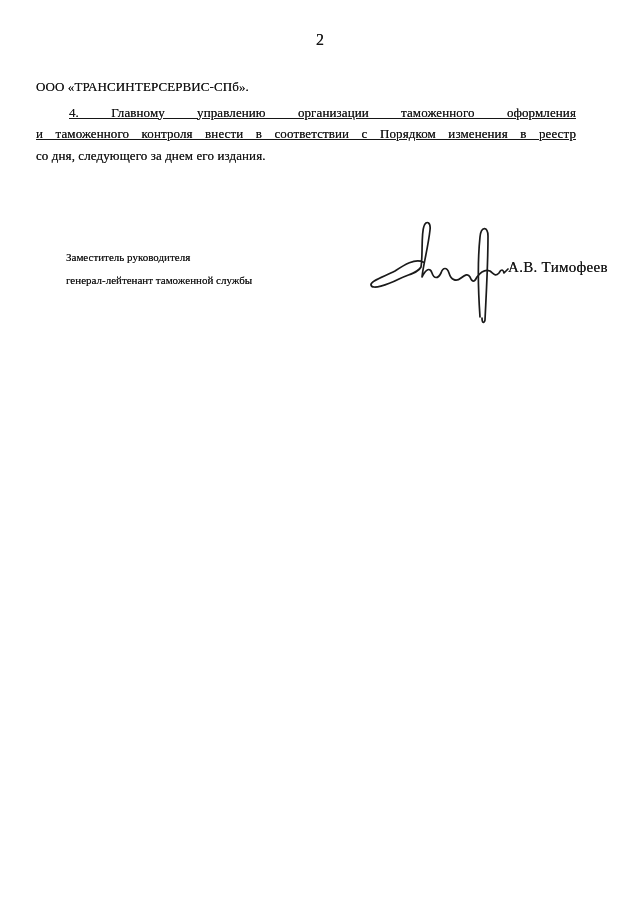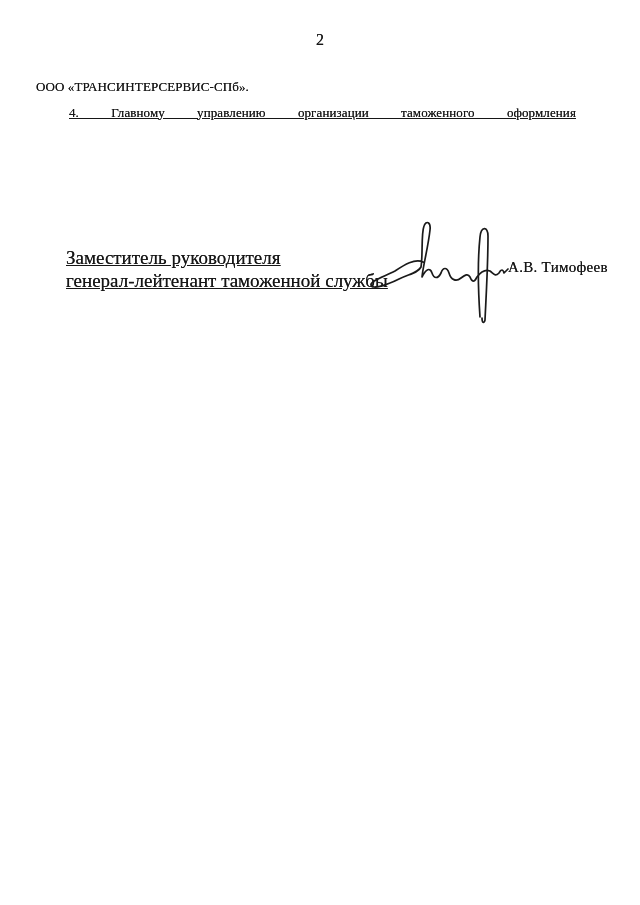--- a/index.html
+++ b/index.html
@@ -47,24 +47,23 @@
     text-align-last: justify;
     text-decoration: underline;
   }
   .line.para-gap {
     margin-top: 4px;
   }
   .signature-block {
     position: absolute;
     left: 66px;
     top: 246px;
-    font-size: 19px;
+    font-size: 11px;
     line-height: 23px;
     text-shadow: 0 0 0.5px rgba(22,22,22,0.85);
-    text-decoration: underline;
   }
   .signer-name {
     position: absolute;
     left: 508px;
     top: 259px;
     font-size: 15px;
     letter-spacing: 0.3px;
     text-shadow: 0 0 0.5px rgba(22,22,22,0.85);
   }
   .signature-ink {
@@ -78,20 +77,22 @@
 </head>
 <body>
 
 <div class="page">
 
   <div class="page-number">2</div>
 
   <div class="body-text">
     <div class="line">ООО «ТРАНСИНТЕРСЕРВИС-СПб».</div>
     <div class="line ind j para-gap">4. Главному управлению организации таможенного оформления</div>
+    <div class="line j">и таможенного контроля внести в соответствии с Порядком изменения в реестр</div>
+    <div class="line">со дня, следующего за днем его издания.</div>
   </div>
 
   <div class="signature-block">
     <div>Заместитель руководителя</div>
     <div>генерал-лейтенант таможенной службы</div>
   </div>
 
   <svg class="signature-ink" viewBox="0 0 160 122" xmlns="http://www.w3.org/2000/svg">
     <path fill="none" stroke="#1a1a1a" stroke-width="1.7" stroke-linecap="round" stroke-linejoin="round" d="M 57 46
              C 49 42, 38 49, 29 55

